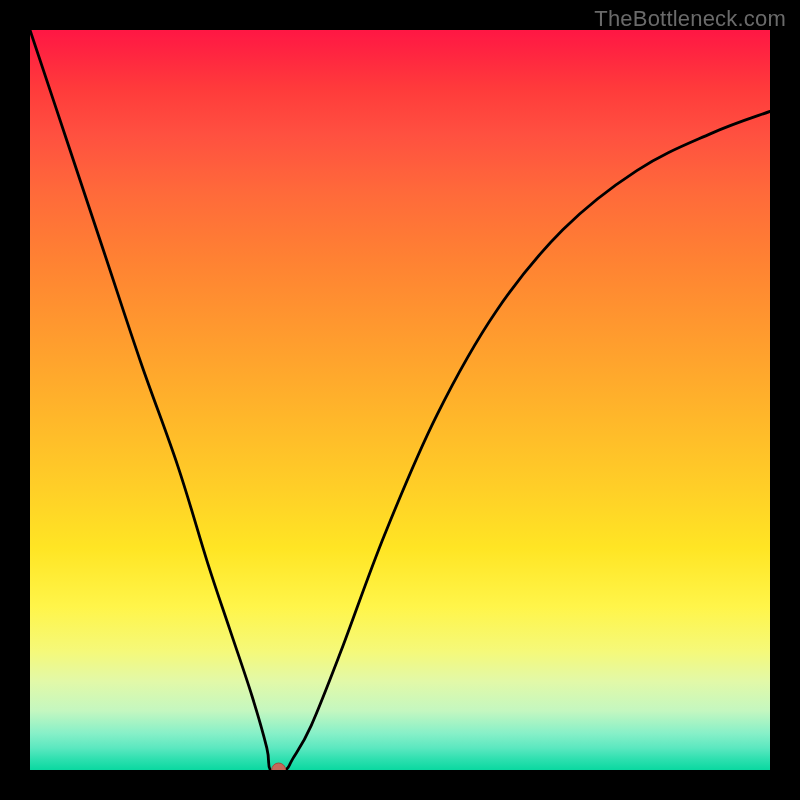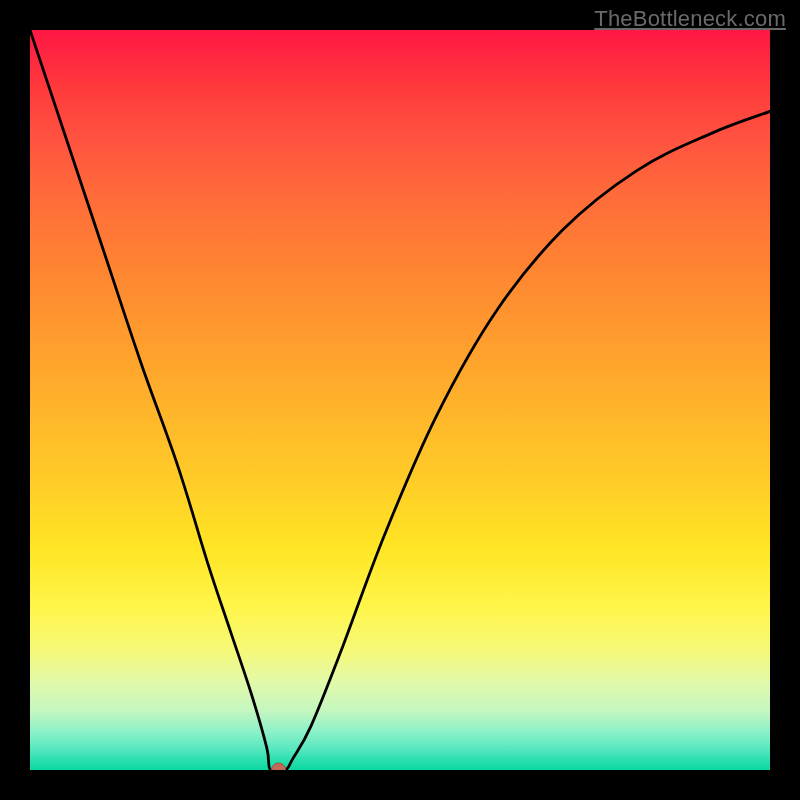--- a/index.html
+++ b/index.html
@@ -51,21 +51,20 @@
   }
   .watermark {
     position: absolute;
     top: 6px;
     right: 14px;
     color: #6a6a6a;
     font-size: 22px;
     font-weight: 400;
     letter-spacing: 0.2px;
     user-select: none;
-    text-decoration: underline;
   }
 </style>
 </head>
 <body>
 
 <div class="frame">
 
   <div class="watermark">TheBottleneck.com</div>
 
   <div class="plot-area">

